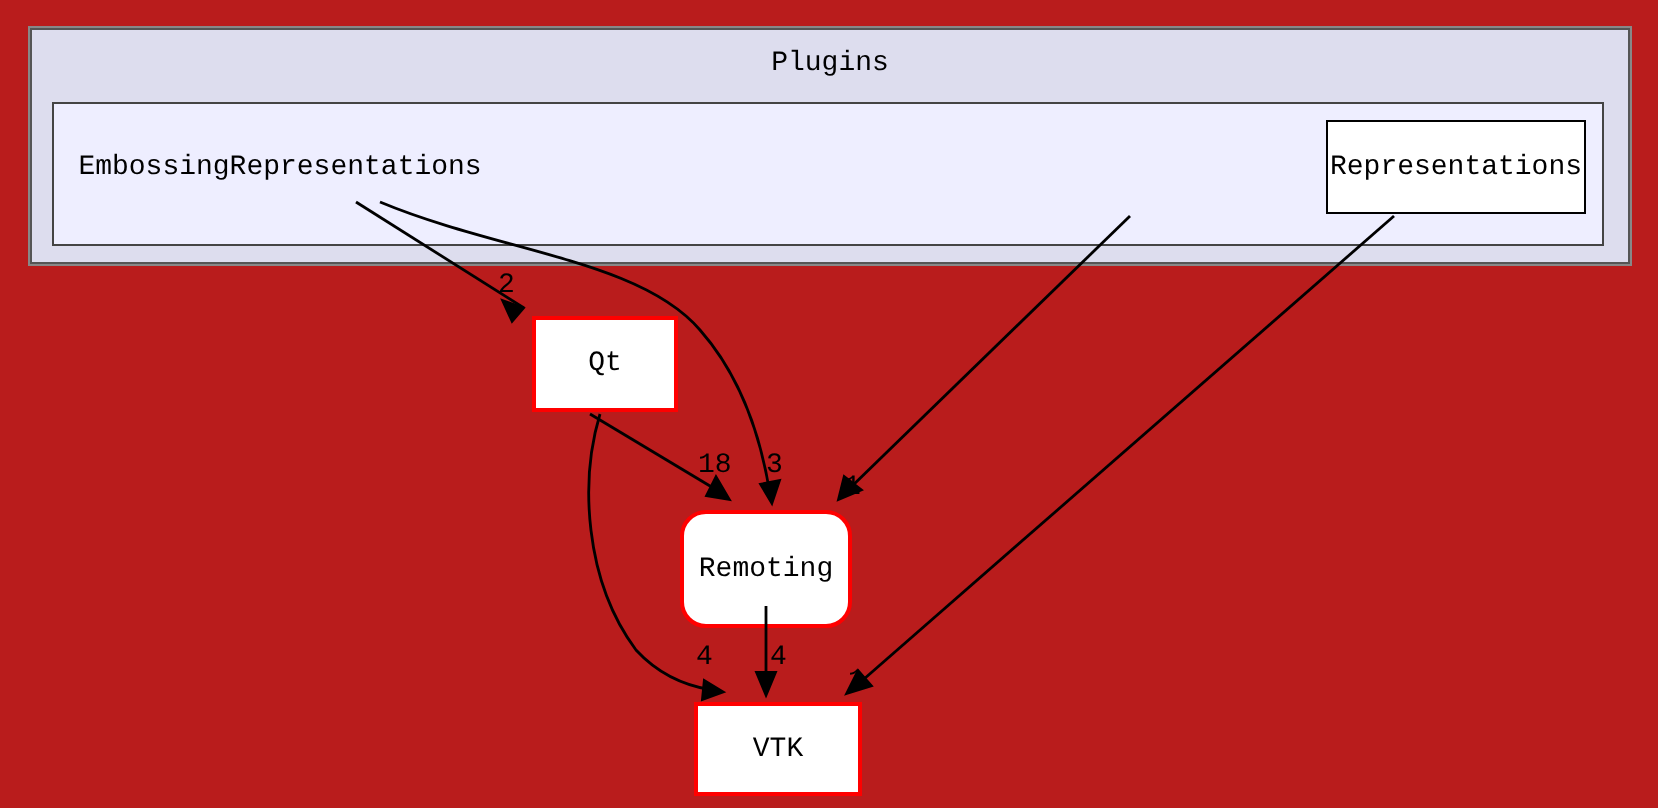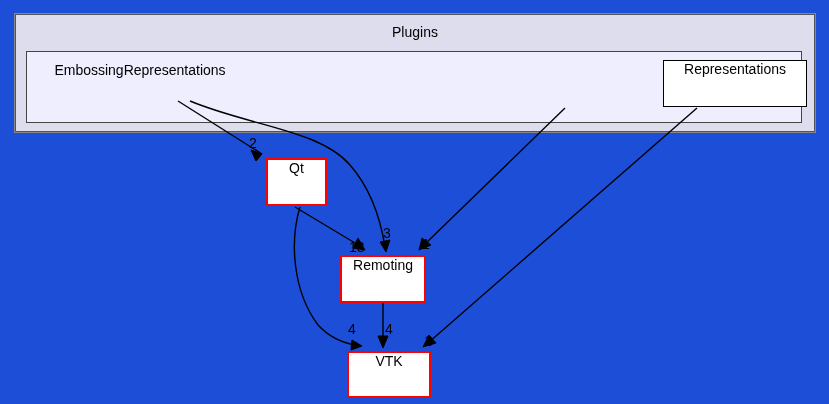--- a/index.html
+++ b/index.html
@@ -4,22 +4,22 @@
 <style>
   html, body {
     margin: 0;
     padding: 0;
     background: #ffffff;
   }
   #canvas {
     position: relative;
     width: 829px;
     height: 404px;
-    background: #1d4ed8;
-    font-family: Liberation Sans, sans-serif;
+    background: #b91c1c;
+    font-family: Liberation Mono, monospace;
     overflow: hidden;
   }
   
   .cluster-outer {
     position: absolute;
     box-sizing: border-box;
     background: #ddddee;
     border: 1px solid #555555;
     outline: 1px solid #888888;
   }
@@ -35,20 +35,21 @@
     text-align: center;
     font-size: 14px;
     color: #000000;
     line-height: 1;
   }
   
   .node {
     position: absolute;
     box-sizing: border-box;
     display: flex;
+    align-items: center;
     justify-content: center;
     background: #ffffff;
     font-size: 14px;
     color: #000000;
     white-space: nowrap;
   }
   .node.black-border { border: 1px solid #000000; }
   .node.red-border   { border: 2px solid #ff0000; }
   .node.plain {
     background: transparent;
@@ -83,29 +84,29 @@
   </div>
 
   <div class="cluster-inner" style="left:26px; top:51px; width:776px; height:72px;"></div>
 
   <div class="node plain" style="left:40px; top:62px; width:200px; height:44px;">
     <span>EmbossingRepresentations</span>
   </div>
 
 
 
-  <div class="node black-border" style="left:663px; top:60px; width:144px; height:47px;">
+  <div class="node black-border" style="left:663px; top:60px; width:130px; height:47px;">
     <span>Representations</span>
   </div>
 
-  <div class="node red-border" style="left:266px; top:158px; width:61px; height:48px;">
+  <div class="node red-border" style="left:266px; top:158px; width:73px; height:48px;">
     <span>Qt</span>
   </div>
 
-  <div class="node red-border" style="left:340px; top:255px; width:86px; height:48px;">
+  <div class="node red-border" style="left:340px; top:255px; width:86px; height:59px;border-radius:13px;">
     <span>Remoting</span>
   </div>
 
   <div class="node red-border" style="left:347px; top:351px; width:84px; height:47px;">
     <span>VTK</span>
   </div>
 
   <svg class="edges" viewBox="0 0 829 404" xmlns="http://www.w3.org/2000/svg">
 
     <g>
@@ -141,21 +142,21 @@
     <g>
       <path d="M 697,108 L 428,343"></path>
       <polygon points="423,347 436,343 429,335"></polygon>
     </g>
   </svg>
 
   <div class="edge-label" style="left:249px; top:136px;">2</div>
 
   <div class="edge-label" style="left:383px; top:226px;">3</div>
 
-  <div class="edge-label" style="left:349px; top:226px;margin-top:14px;">18</div>
+  <div class="edge-label" style="left:349px; top:226px;">18</div>
 
   <div class="edge-label" style="left:422px; top:237px;">1</div>
 
   <div class="edge-label" style="left:348px; top:322px;">4</div>
 
   <div class="edge-label" style="left:385px; top:322px;">4</div>
 
   <div class="edge-label" style="left:424px; top:334px;">1</div>
 
 </div>

